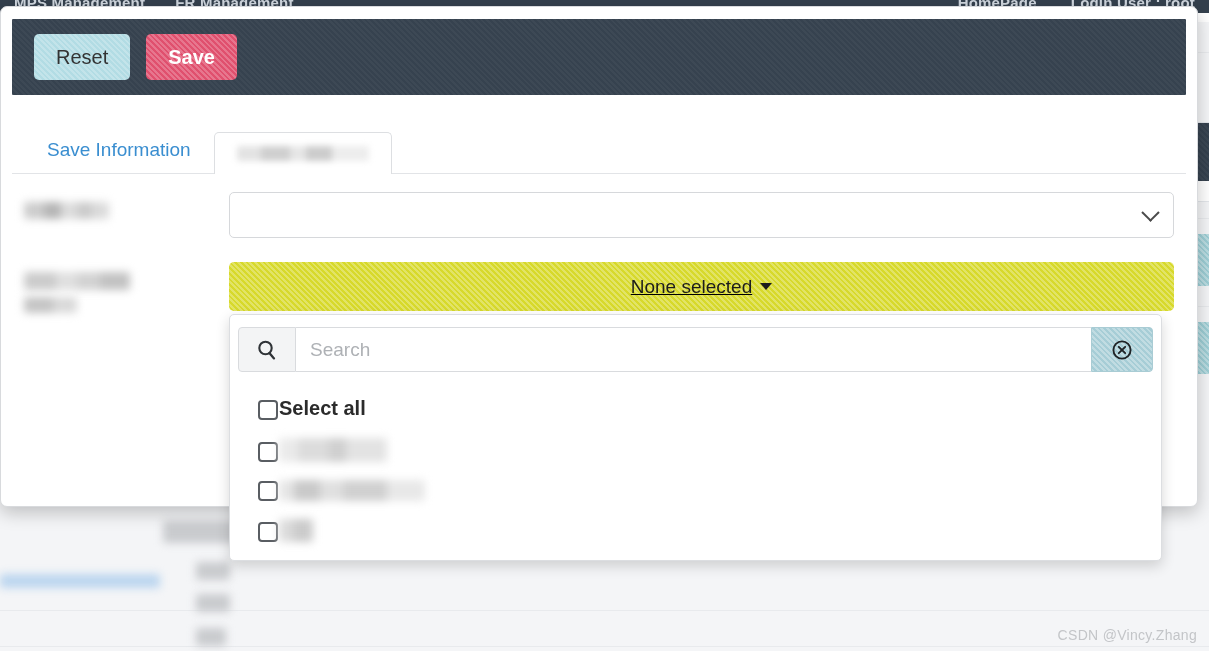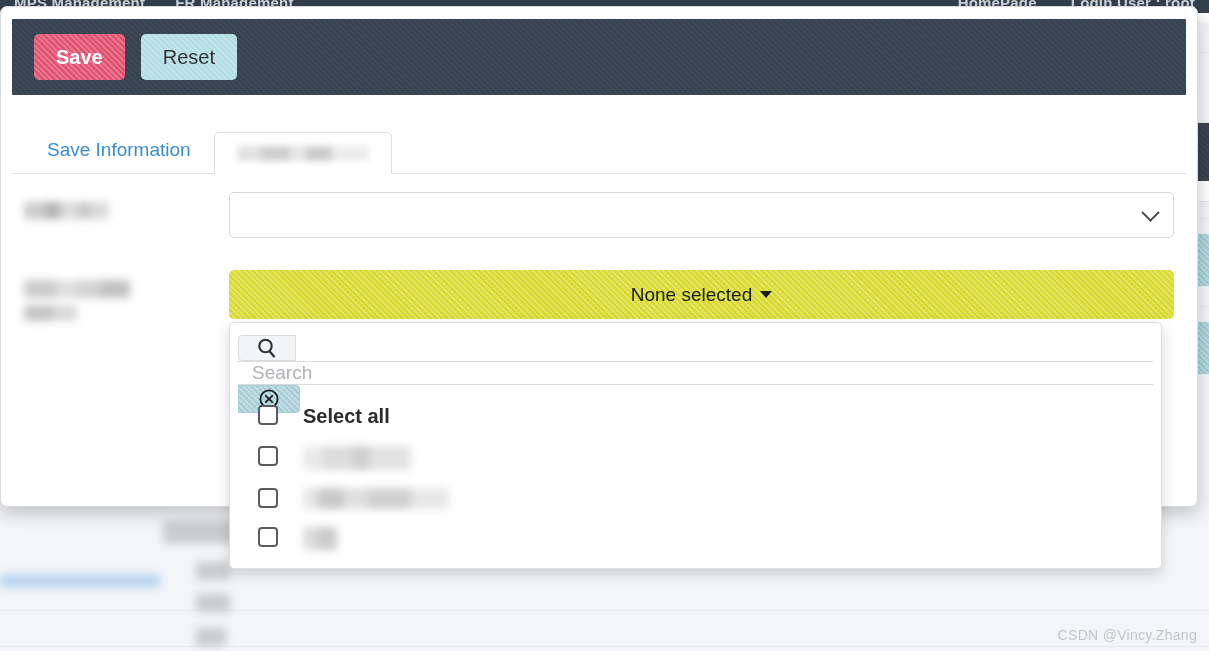--- a/index.html
+++ b/index.html
@@ -209,21 +209,22 @@
     filter: blur(3px);
   }
 
   
   .form {
     padding: 18px 12px 0 12px;
   }
   .form-row {
     display: flex;
     align-items: flex-start;
-    margin-bottom: 32px;
+    margin-bottom: 24px;
+    text-decoration: underline;
   }
   .form-label {
     width: 205px;
     padding-top: 10px;
     flex: 0 0 205px;
   }
   .lbl-redacted {
     display: block;
     border-radius: 2px;
     filter: blur(4px);
@@ -297,21 +298,20 @@
     padding: 8px 0 0 0;
     z-index: 30;
     height: 247px;
     overflow: hidden;
   }
   .ms-search-row {
     display: flex;
     align-items: stretch;
     height: 45px;
     margin: 4px 8px 10px 8px;
-    flex-direction: column;
   }
   .search-addon {
     width: 58px;
     border: 1px solid #d9dbde;
     border-radius: 4px 0 0 4px;
     background: #f3f4f5;
     display: flex;
     align-items: center;
     justify-content: center;
   }
@@ -336,22 +336,22 @@
     background-image: repeating-linear-gradient(45deg, rgba(255,255,255,.30) 0 2px, transparent 2px 4px);
     display: flex;
     align-items: center;
     justify-content: center;
     cursor: pointer;
   }
 
   .ms-list { padding: 6px 0 0 0; }
   .ms-item {
     display: flex;
-    align-items: flex-start;
-    gap: 25px;
+    align-items: flex-end;
+    gap: 1px;
     padding: 9px 28px;
     cursor: pointer;
   }
   .cbx {
     width: 20px; height: 20px;
     border: 2px solid #595d62;
     border-radius: 4px;
     background: #ffffff;
     flex: 0 0 20px;
   }
@@ -406,22 +406,22 @@
     <span class="nav-item nav-right">HomePage</span>
     <span class="nav-item nav-right">Login User : root</span>
   </div>
 
   <div class="modal">
 
 
     <div class="modal-body">
 
       <div class="toolbar">
+        <button class="btn btn-reset">Reset</button>
         <button class="btn btn-save">Save</button>
-        <button class="btn btn-reset">Reset</button>
       </div>
 
       <div class="tabs">
         <div class="tab inactive">Save Information</div>
         <div class="tab active">
           <span class="tab-redacted"></span>
         </div>
       </div>
 
       <div class="form">

